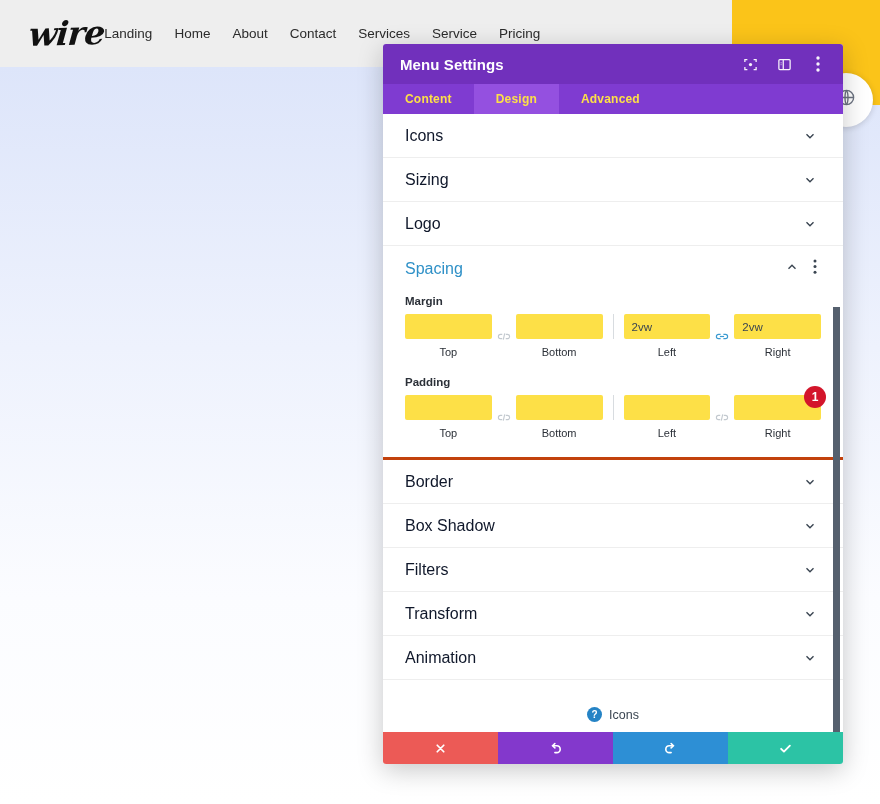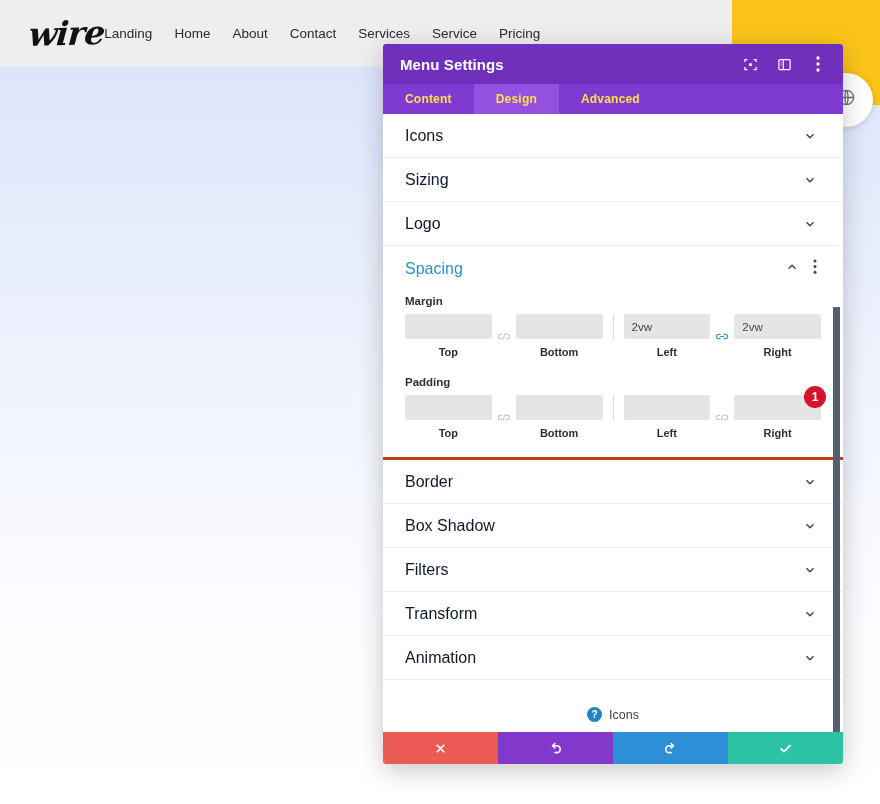--- a/index.html
+++ b/index.html
@@ -135,28 +135,28 @@
     margin-bottom: 7px; margin-top: 4px;
   }
   .spacing-row { display: flex; align-items: flex-start; }
   .spacing-pair { display: flex; align-items: center; flex: 1 1 0; }
   .divider {
     width: 1px; align-self: stretch; background: #d8dce0;
     margin: 0 10px; height: 25px;
   }
   .cell { flex: 1 1 0; display: flex; flex-direction: column; align-items: stretch; }
   .inp {
-    height: 25px; background: #e5e5e5; border: none; border-radius: 2px;
+    height: 25px; background: #fde047; border: none; border-radius: 2px;
     font-size: 11.5px; color: #3a4551; padding: 0 8px;
     font-family: "Liberation Sans", sans-serif; width: 100%;
     outline: none;
   }
   .cell-label {
     text-align: center; font-size: 11px; color: #2b3038;
-    font-weight: 700; margin-top: 7px;
+    font-weight: 400; margin-top: 7px;
   }
   .link-btn {
     width: 24px; display: flex; align-items: center; justify-content: center;
     cursor: pointer; flex: 0 0 24px; height: 25px;
   }
   .link-btn.unlinked { color: #c3c9cf; }
   .link-btn.linked { color: #3b9bd1; }
 
   .badge {
     position: absolute; right: 17px; top: 272px;

